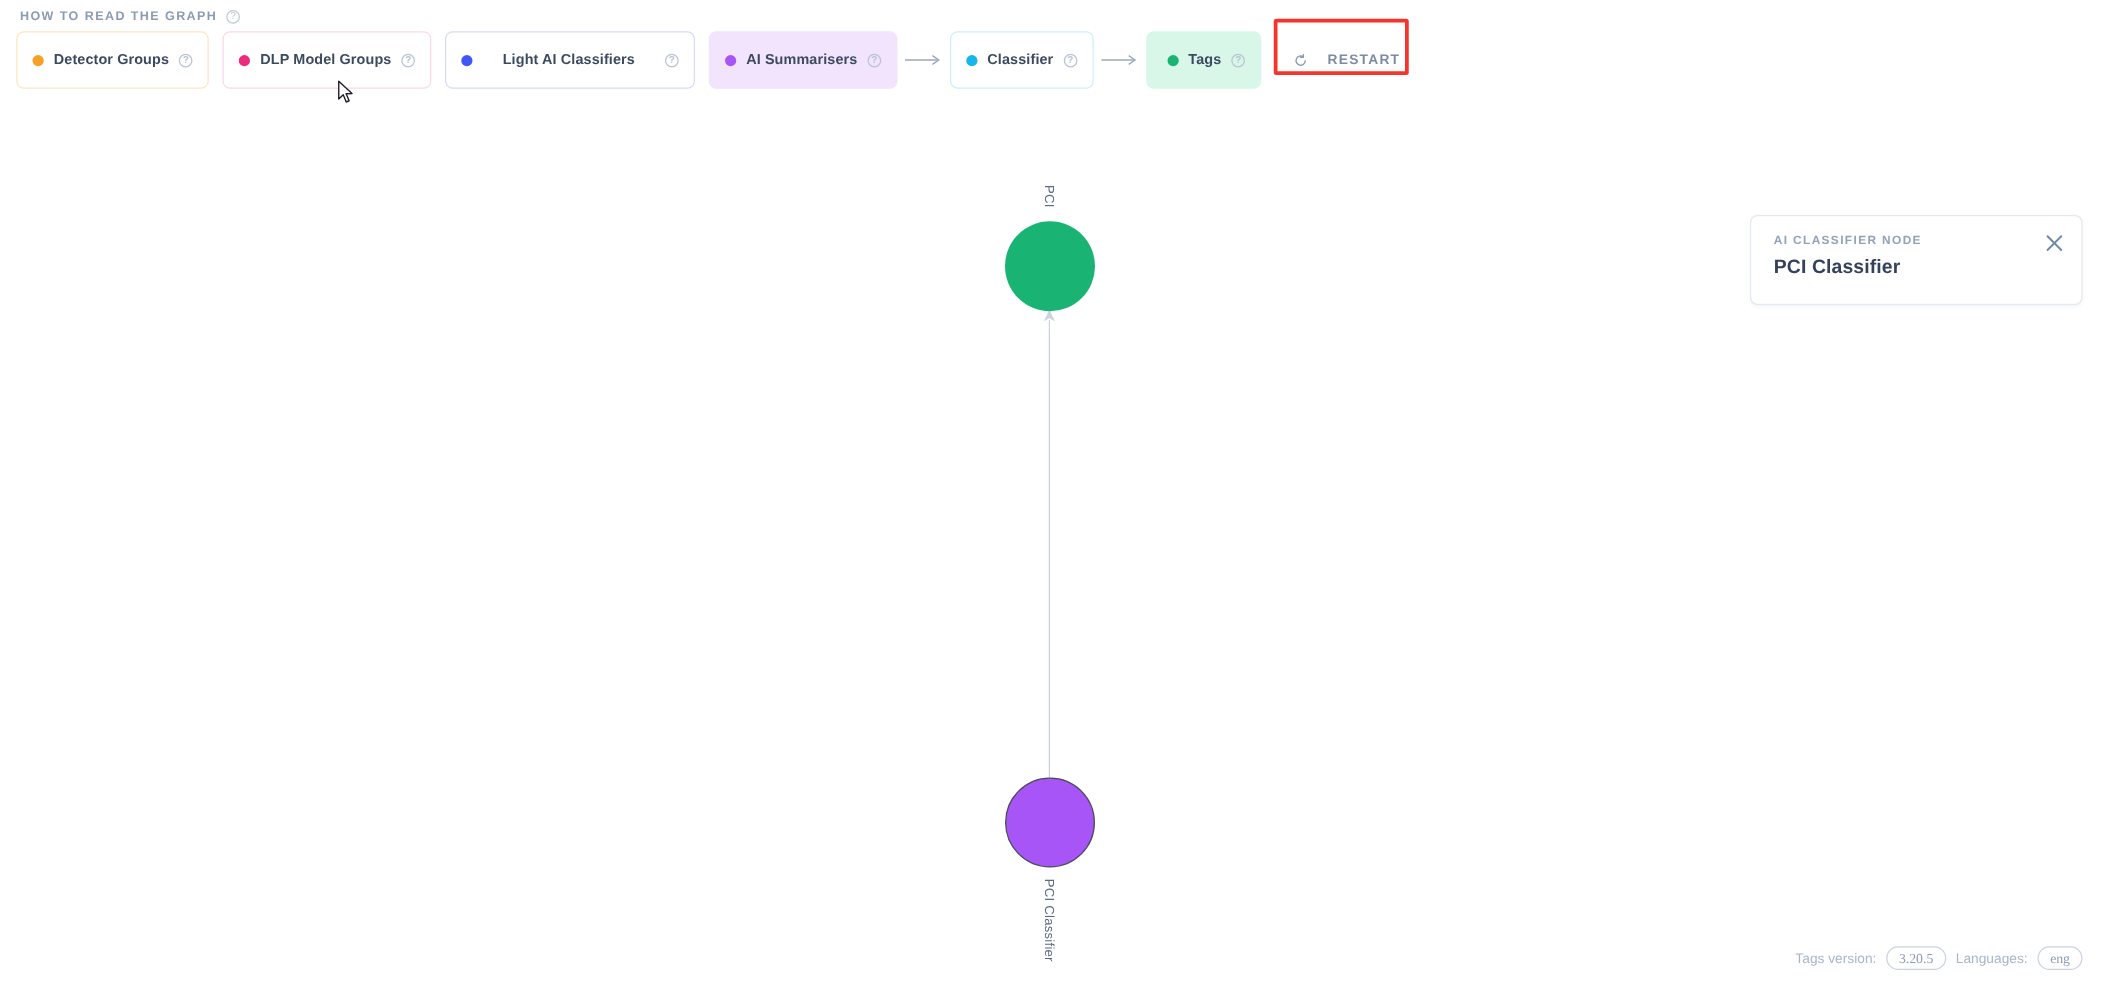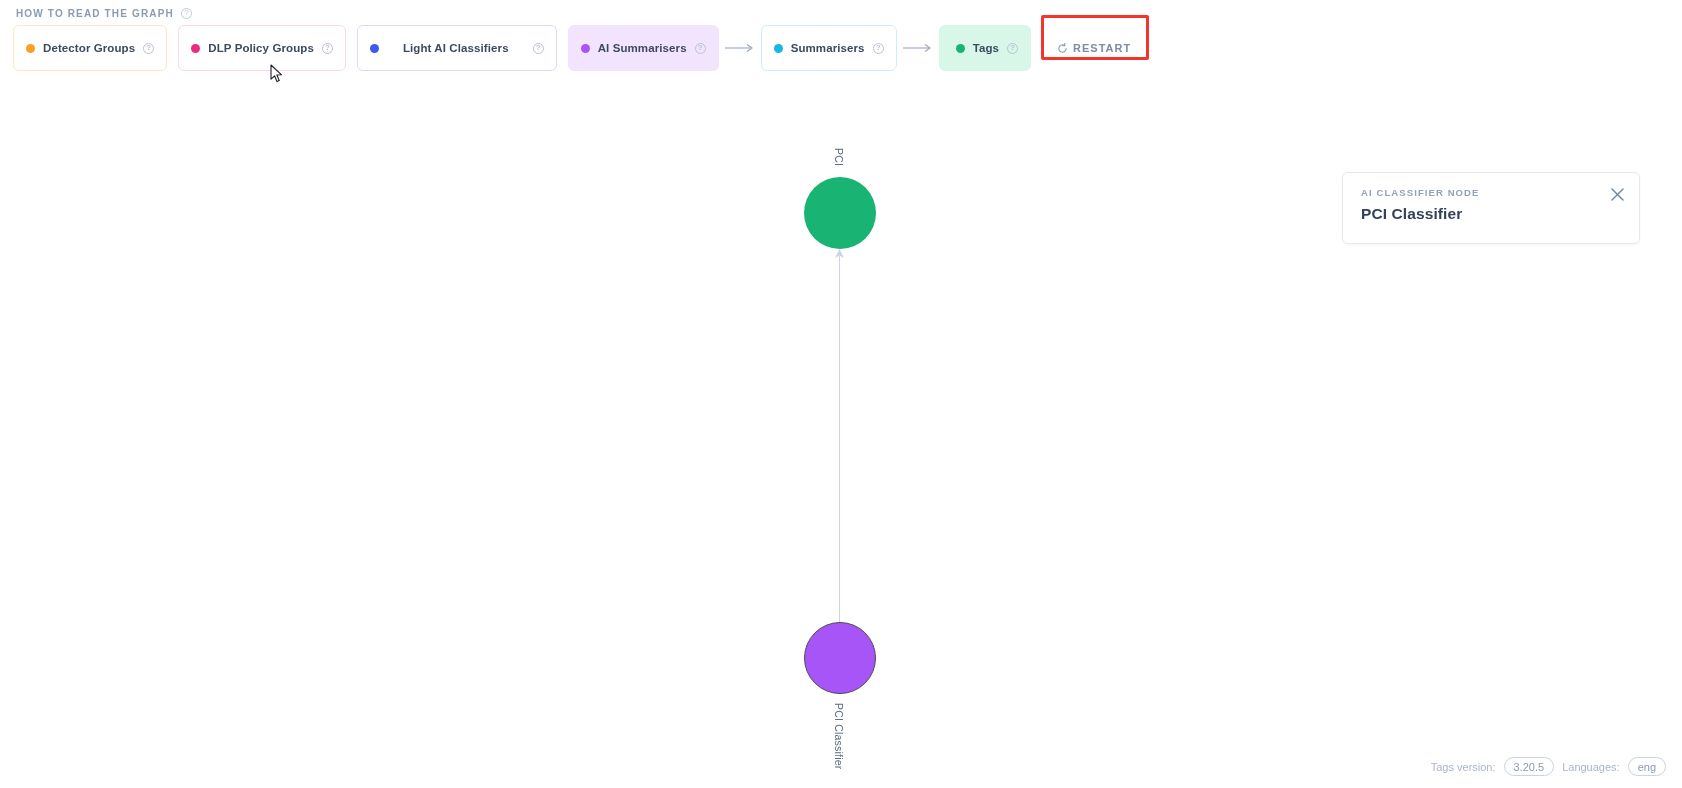--- a/index.html
+++ b/index.html
@@ -116,21 +116,21 @@
     width: 108px;
     height: 45px;
     border: 3px solid #f5342b;
     border-radius: 2px;
     pointer-events: none;
   }
   .restart-btn {
     position: relative;
     display: flex;
     align-items: center;
-    gap: 5px;
+    gap: 16px;
     height: 26px;
     padding: 0 8px;
     background: transparent;
     border: none;
     cursor: pointer;
     font-family: "Liberation Sans", sans-serif;
   }
   .restart-label {
     font-size: 11px;
     font-weight: 700;
@@ -195,23 +195,23 @@
     position: absolute;
     left: 833px;
     top: 170px;
     width: 13px;
     height: 13px;
   }
 
   
   .details-panel {
     position: absolute;
-    left: 1342px;
+    left: 1400px;
     top: 94px;
-    width: 298px;
+    width: 266px;
     height: 72px;
     background: #ffffff;
     border: 1px solid #e4e9f0;
     border-radius: 6px;
     box-shadow: 0 1px 3px rgba(30,50,90,.05);
     padding: 14px 18px 0 18px;
   }
   .details-kicker {
     font-size: 9.5px;
     font-weight: 700;
@@ -257,20 +257,21 @@
     align-items: center;
     justify-content: center;
     height: 19px;
     padding: 0 9px;
     border: 1px solid #c9d4e2;
     border-radius: 10px;
     font-size: 11px;
     color: #8b9bb4;
     background: #fff;
     white-space: nowrap;
+    font-family: Liberation Serif, serif;
   }
 
   
   .cursor {
     position: absolute;
     left: 270px;
     top: 64px;
     width: 14px;
     height: 20px;
     pointer-events: none;
@@ -290,21 +291,21 @@
 
     <div class="chip" style="background:#ffffff;border-color:#fbe6c4;">
       <span class="dot" style="background:#f79f26;"></span>
       <span class="chip-label">Detector Groups</span>
       <span class="qmark">?</span>
     </div>
     <div class="chip-gap"></div>
 
     <div class="chip" style="background:#ffffff;border-color:#fbd8e7;">
       <span class="dot" style="background:#ec2a7e;"></span>
-      <span class="chip-label">DLP Policy Groups</span>
+      <span class="chip-label">DLP Model Groups</span>
       <span class="qmark">?</span>
     </div>
     <div class="chip-gap"></div>
 
     <div class="chip" style="background:#ffffff;border-color:#d6dcfb;gap:24px;">
       <span class="dot" style="background:#4255f5;"></span>
       <span class="chip-label">Light AI Classifiers</span>
       <span class="qmark">?</span>
     </div>
     <div class="chip-gap"></div>
@@ -317,21 +318,21 @@
 
     <div class="arrow-sep">
       <svg width="30" height="10" viewBox="0 0 30 10" aria-hidden="true">
         <line x1="0" y1="5" x2="26" y2="5" stroke="#9aa7ba" stroke-width="1.1"></line>
         <polyline points="22,1.5 27,5 22,8.5" fill="none" stroke="#9aa7ba" stroke-width="1.1"></polyline>
       </svg>
     </div>
 
     <div class="chip" style="background:#ffffff;border-color:#cfeefb;">
       <span class="dot" style="background:#17b6e8;"></span>
-      <span class="chip-label">Summarisers</span>
+      <span class="chip-label">Classifier</span>
       <span class="qmark">?</span>
     </div>
 
     <div class="arrow-sep">
       <svg width="30" height="10" viewBox="0 0 30 10" aria-hidden="true">
         <line x1="0" y1="5" x2="26" y2="5" stroke="#9aa7ba" stroke-width="1.1"></line>
         <polyline points="22,1.5 27,5 22,8.5" fill="none" stroke="#9aa7ba" stroke-width="1.1"></polyline>
       </svg>
     </div>
 

